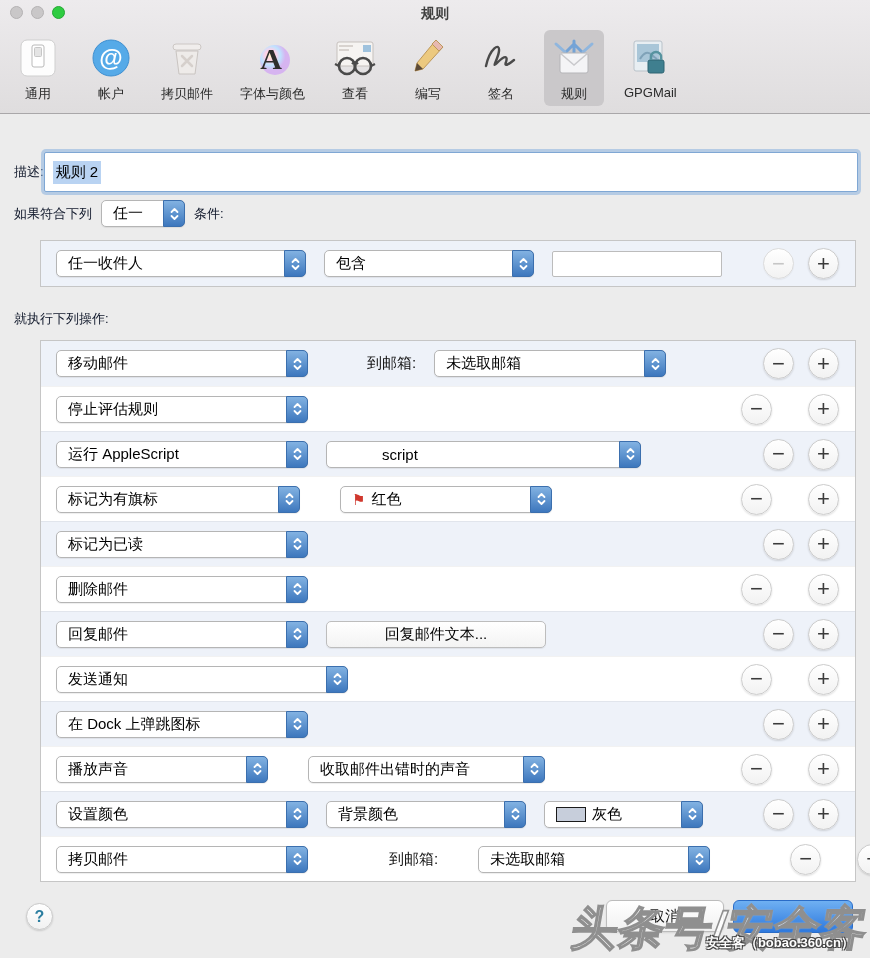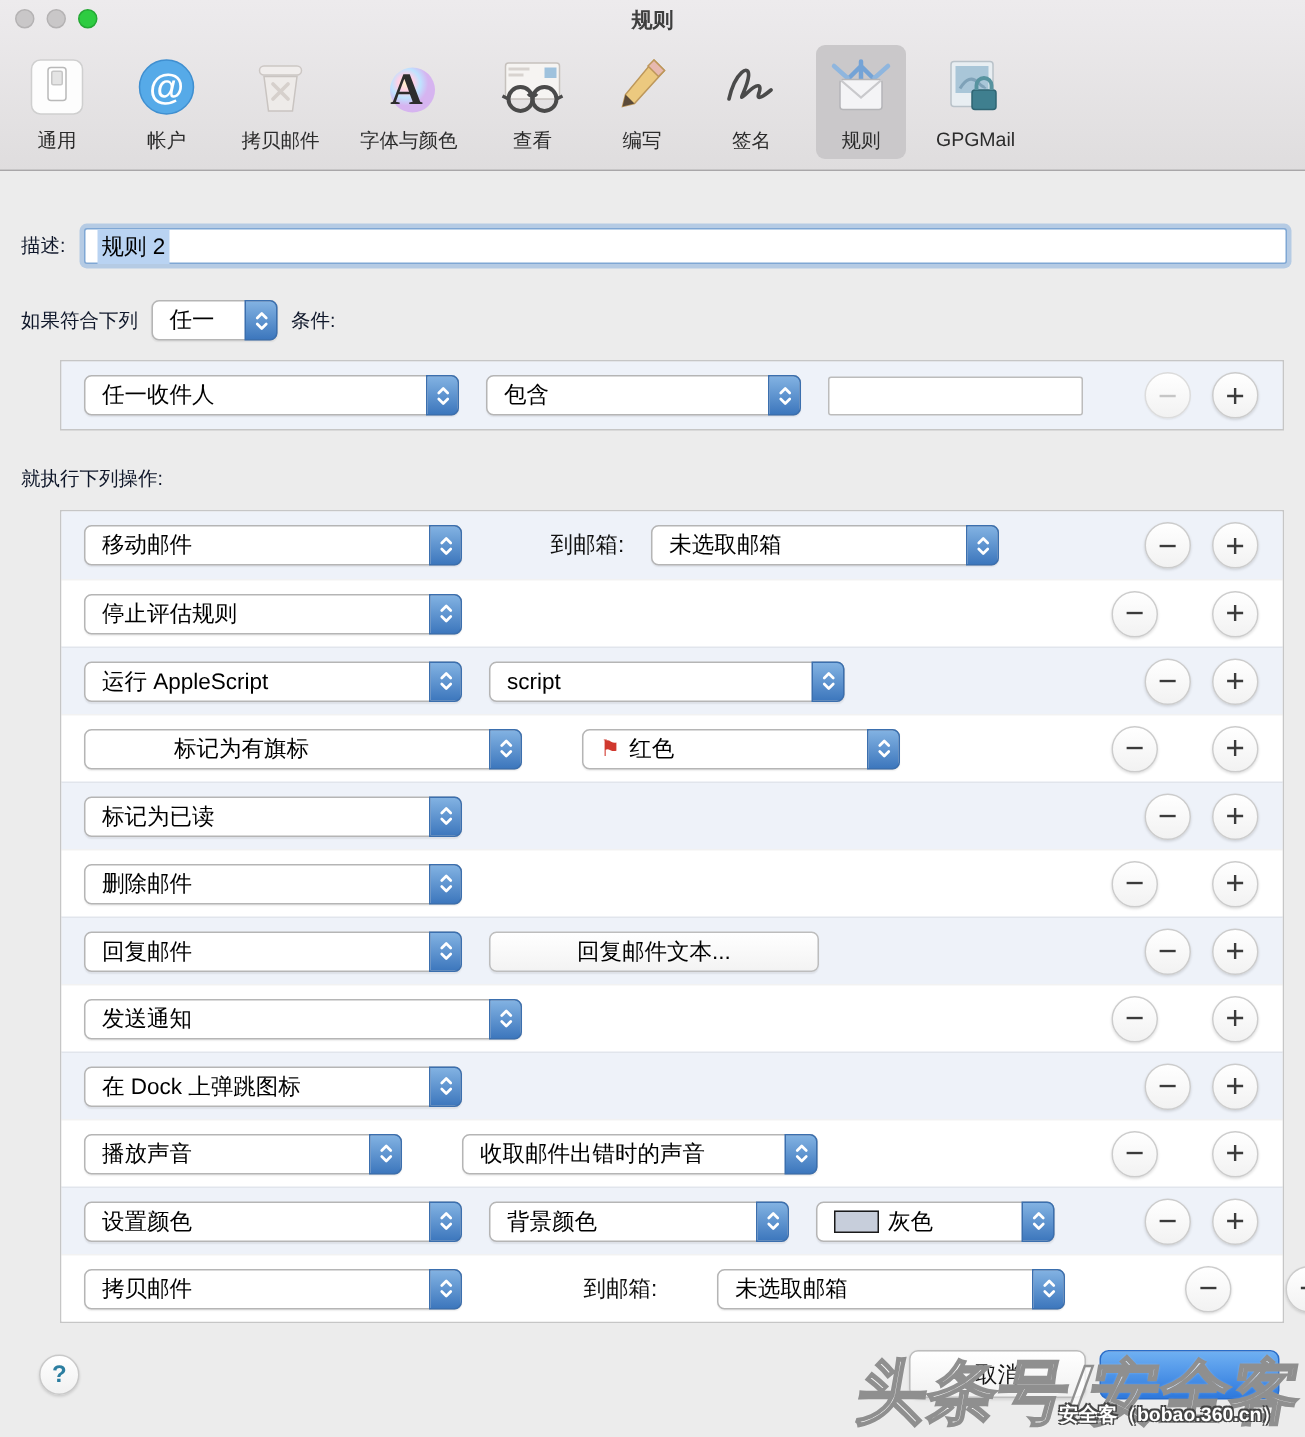--- a/index.html
+++ b/index.html
@@ -21,21 +21,21 @@
              display:flex; align-items:flex-start; gap:13px; padding:2px 2px 0 2px; }
   .tb-item { display:flex; flex-direction:column; align-items:center; padding:4px 7px 3px 7px;
              border-radius:6px; cursor:default; }
   .tb-item.selected { background:#cac8ca; }
   .tb-icon { width:46px; height:48px; display:flex; align-items:center; justify-content:center; }
   .tb-label { font-size:13px; color:#2b2b2b; margin-top:3px; white-space:nowrap; }
 
   
   .label { font-size:13px; color:#0f172a; }
   .desc-row { position:absolute; top:152px; left:14px; right:12px; display:flex; align-items:center; }
-  .desc-field { flex:1; margin-left:12px; height:24px; background:#fff;
+  .desc-field { flex:1; height:40px; background:#fff;
                 border:1px solid #7fa7d4; border-radius:2px;
                 box-shadow:0 0 0 3px rgba(116,164,220,.45); display:flex; align-items:center; padding-left:8px; }
   .desc-text { font-size:15px; color:#000; background:#b9d3f2; padding:2px 3px; }
 
   .cond-header { position:absolute; top:200px; left:14px; display:flex; align-items:center; gap:9px; }
 
   .rule-box { position:absolute; left:40px; right:14px; border:1px solid #c6c6c6; background:#fff; }
   .cond-box { top:240px; }
   .act-box  { top:340px; }
   .act-header { position:absolute; top:310px; left:14px; }
@@ -308,35 +308,35 @@
       <div class="rule-row blue">
         <div class="popup" style="width: 252px;">
           <span class="lbl">运行 AppleScript</span>
           <span class="cap">
             <svg width="11" height="16" viewBox="0 0 11 16">
               <path d="M2.5 6 L5.5 3 L8.5 6" fill="none" stroke="#fff" stroke-width="1.8" stroke-linecap="round" stroke-linejoin="round"></path>
               <path d="M2.5 10 L5.5 13 L8.5 10" fill="none" stroke="#fff" stroke-width="1.8" stroke-linecap="round" stroke-linejoin="round"></path>
             </svg>
           </span>
         </div>
-        <div class="popup" style="width: 237px;">
+        <div class="popup" style="width: 315px; padding-left: 44px;">
           <span class="lbl">script</span>
           <span class="cap">
             <svg width="11" height="16" viewBox="0 0 11 16">
               <path d="M2.5 6 L5.5 3 L8.5 6" fill="none" stroke="#fff" stroke-width="1.8" stroke-linecap="round" stroke-linejoin="round"></path>
               <path d="M2.5 10 L5.5 13 L8.5 10" fill="none" stroke="#fff" stroke-width="1.8" stroke-linecap="round" stroke-linejoin="round"></path>
             </svg>
           </span>
         </div>
         <span class="spacer"></span>
         <div class="round">−</div>
         <div class="round">+</div>
       </div>
       <div class="rule-row white">
-        <div class="popup" style="width: 292px; padding-left: 48px;">
+        <div class="popup" style="width: 244px;">
           <span class="lbl">标记为有旗标</span>
           <span class="cap">
             <svg width="11" height="16" viewBox="0 0 11 16">
               <path d="M2.5 6 L5.5 3 L8.5 6" fill="none" stroke="#fff" stroke-width="1.8" stroke-linecap="round" stroke-linejoin="round"></path>
               <path d="M2.5 10 L5.5 13 L8.5 10" fill="none" stroke="#fff" stroke-width="1.8" stroke-linecap="round" stroke-linejoin="round"></path>
             </svg>
           </span>
         </div>
         <div class="popup" style="width: 212px;">
           <span class="lbl"><span class="flag">⚑</span>红色</span>

